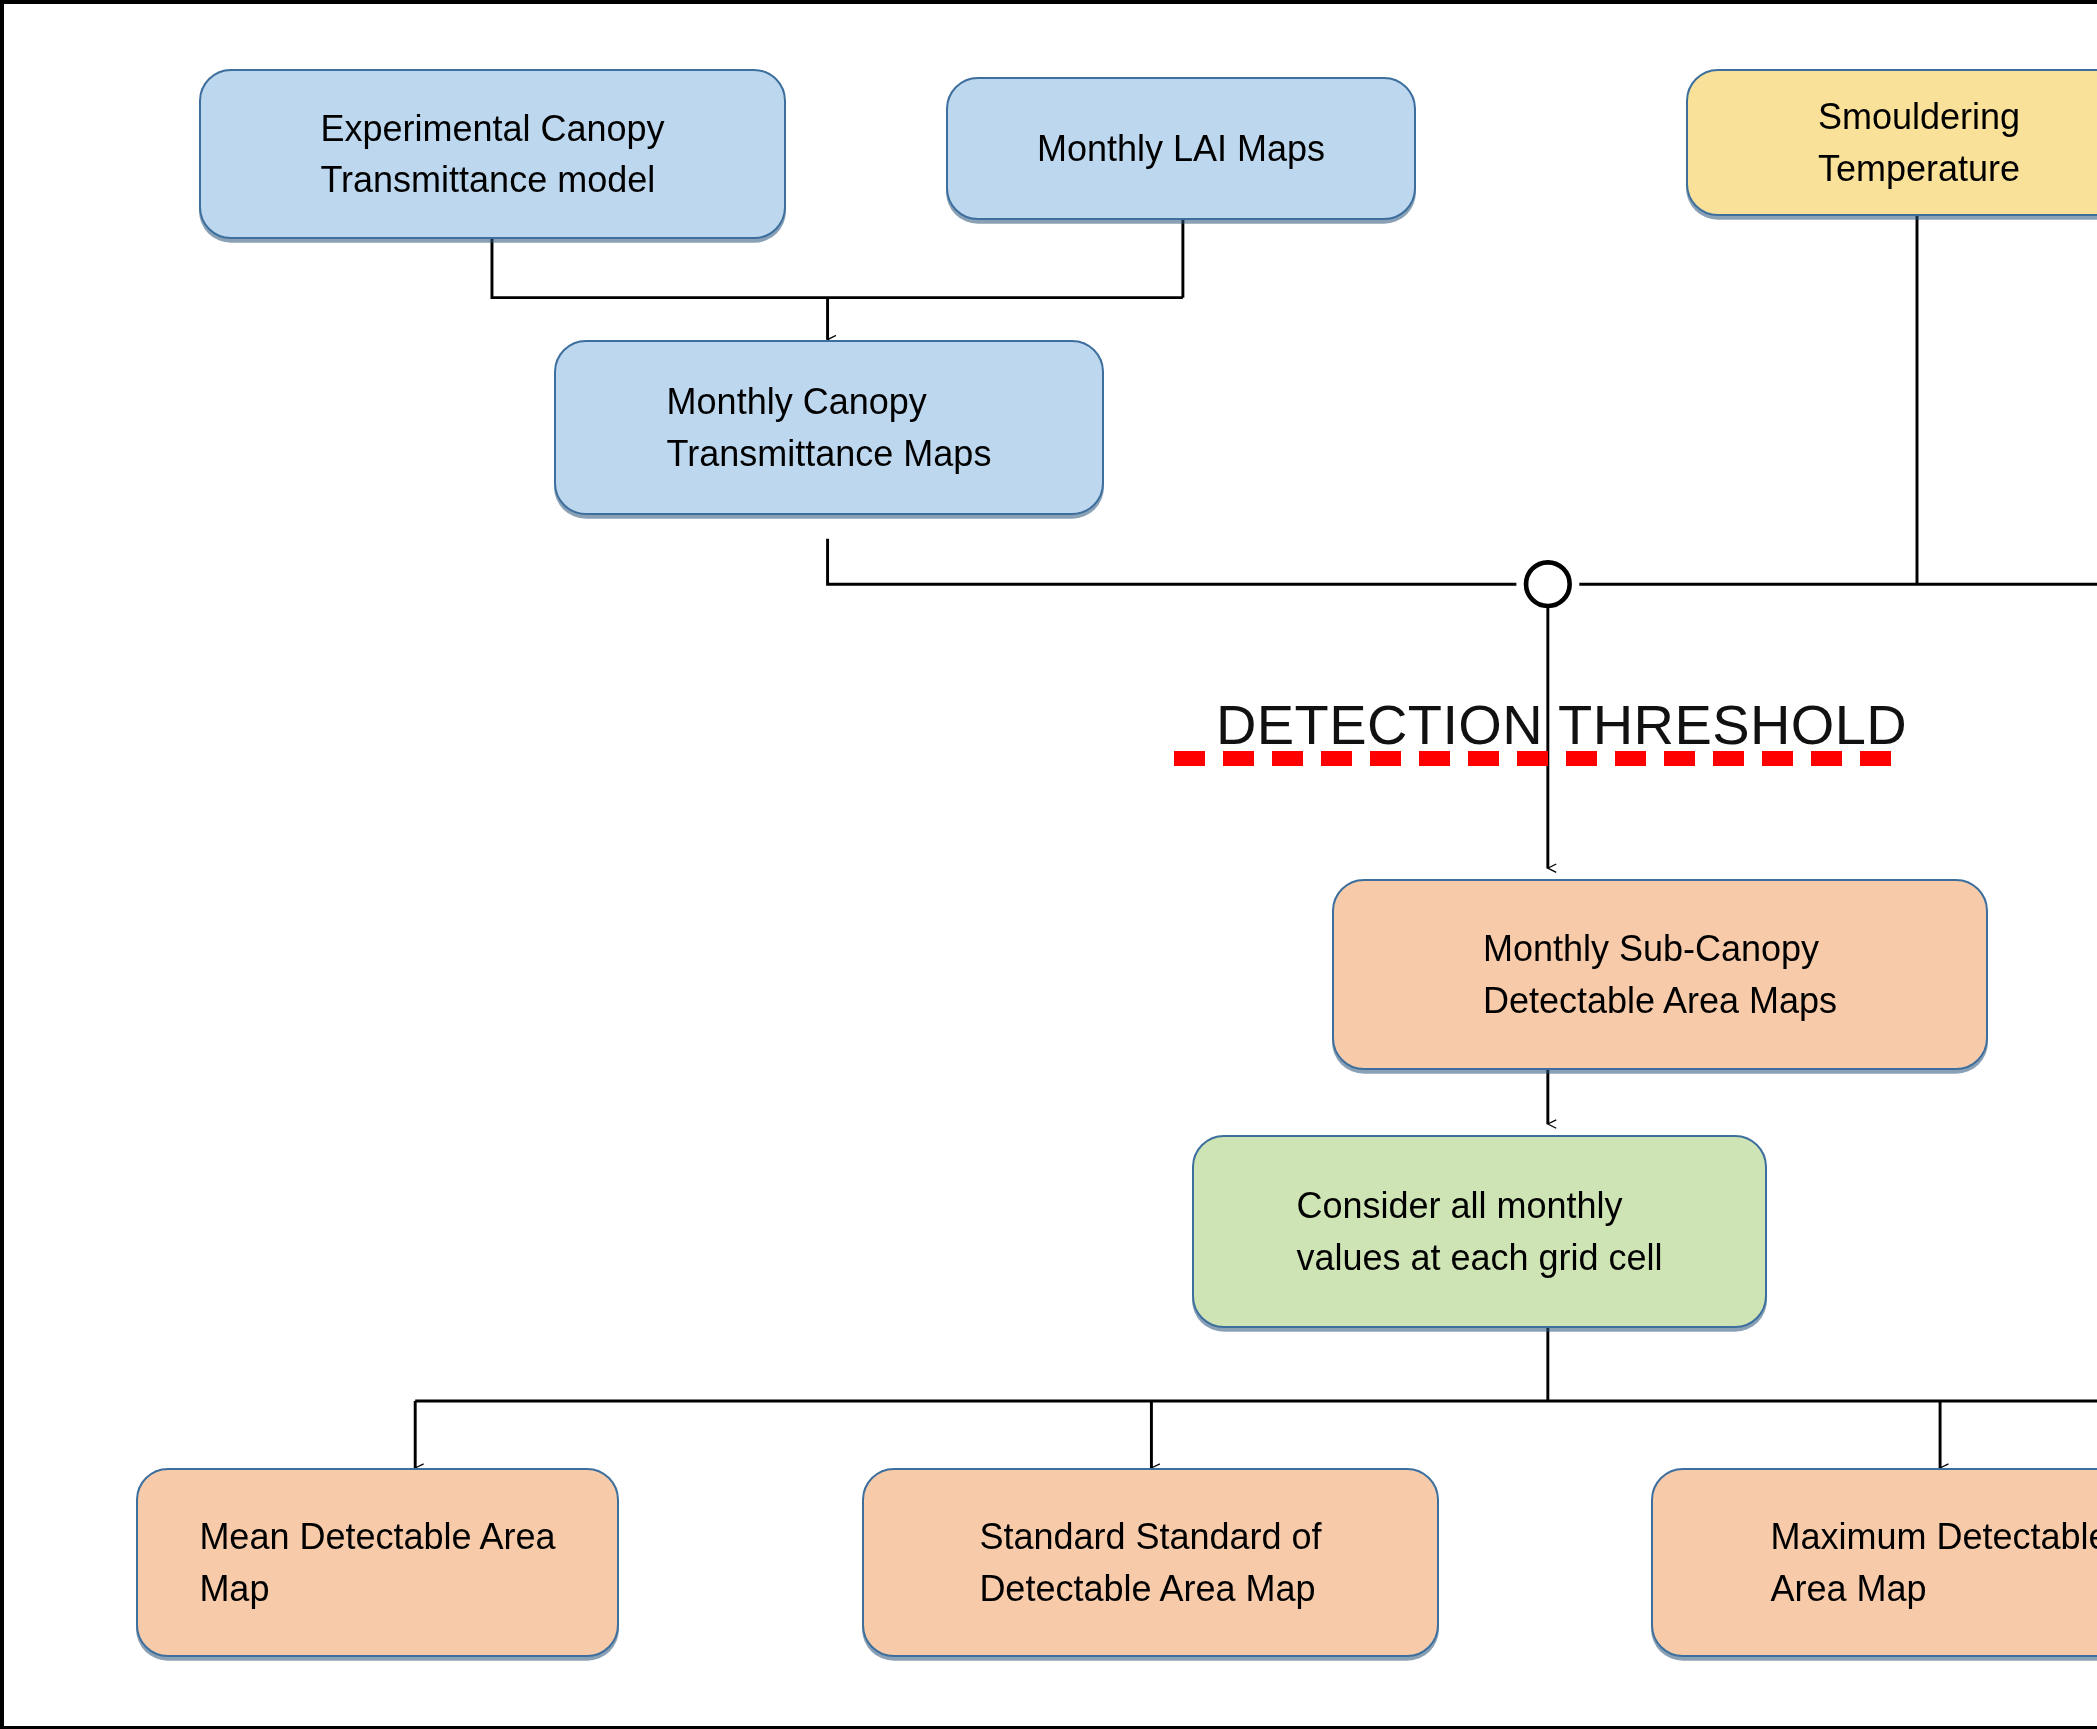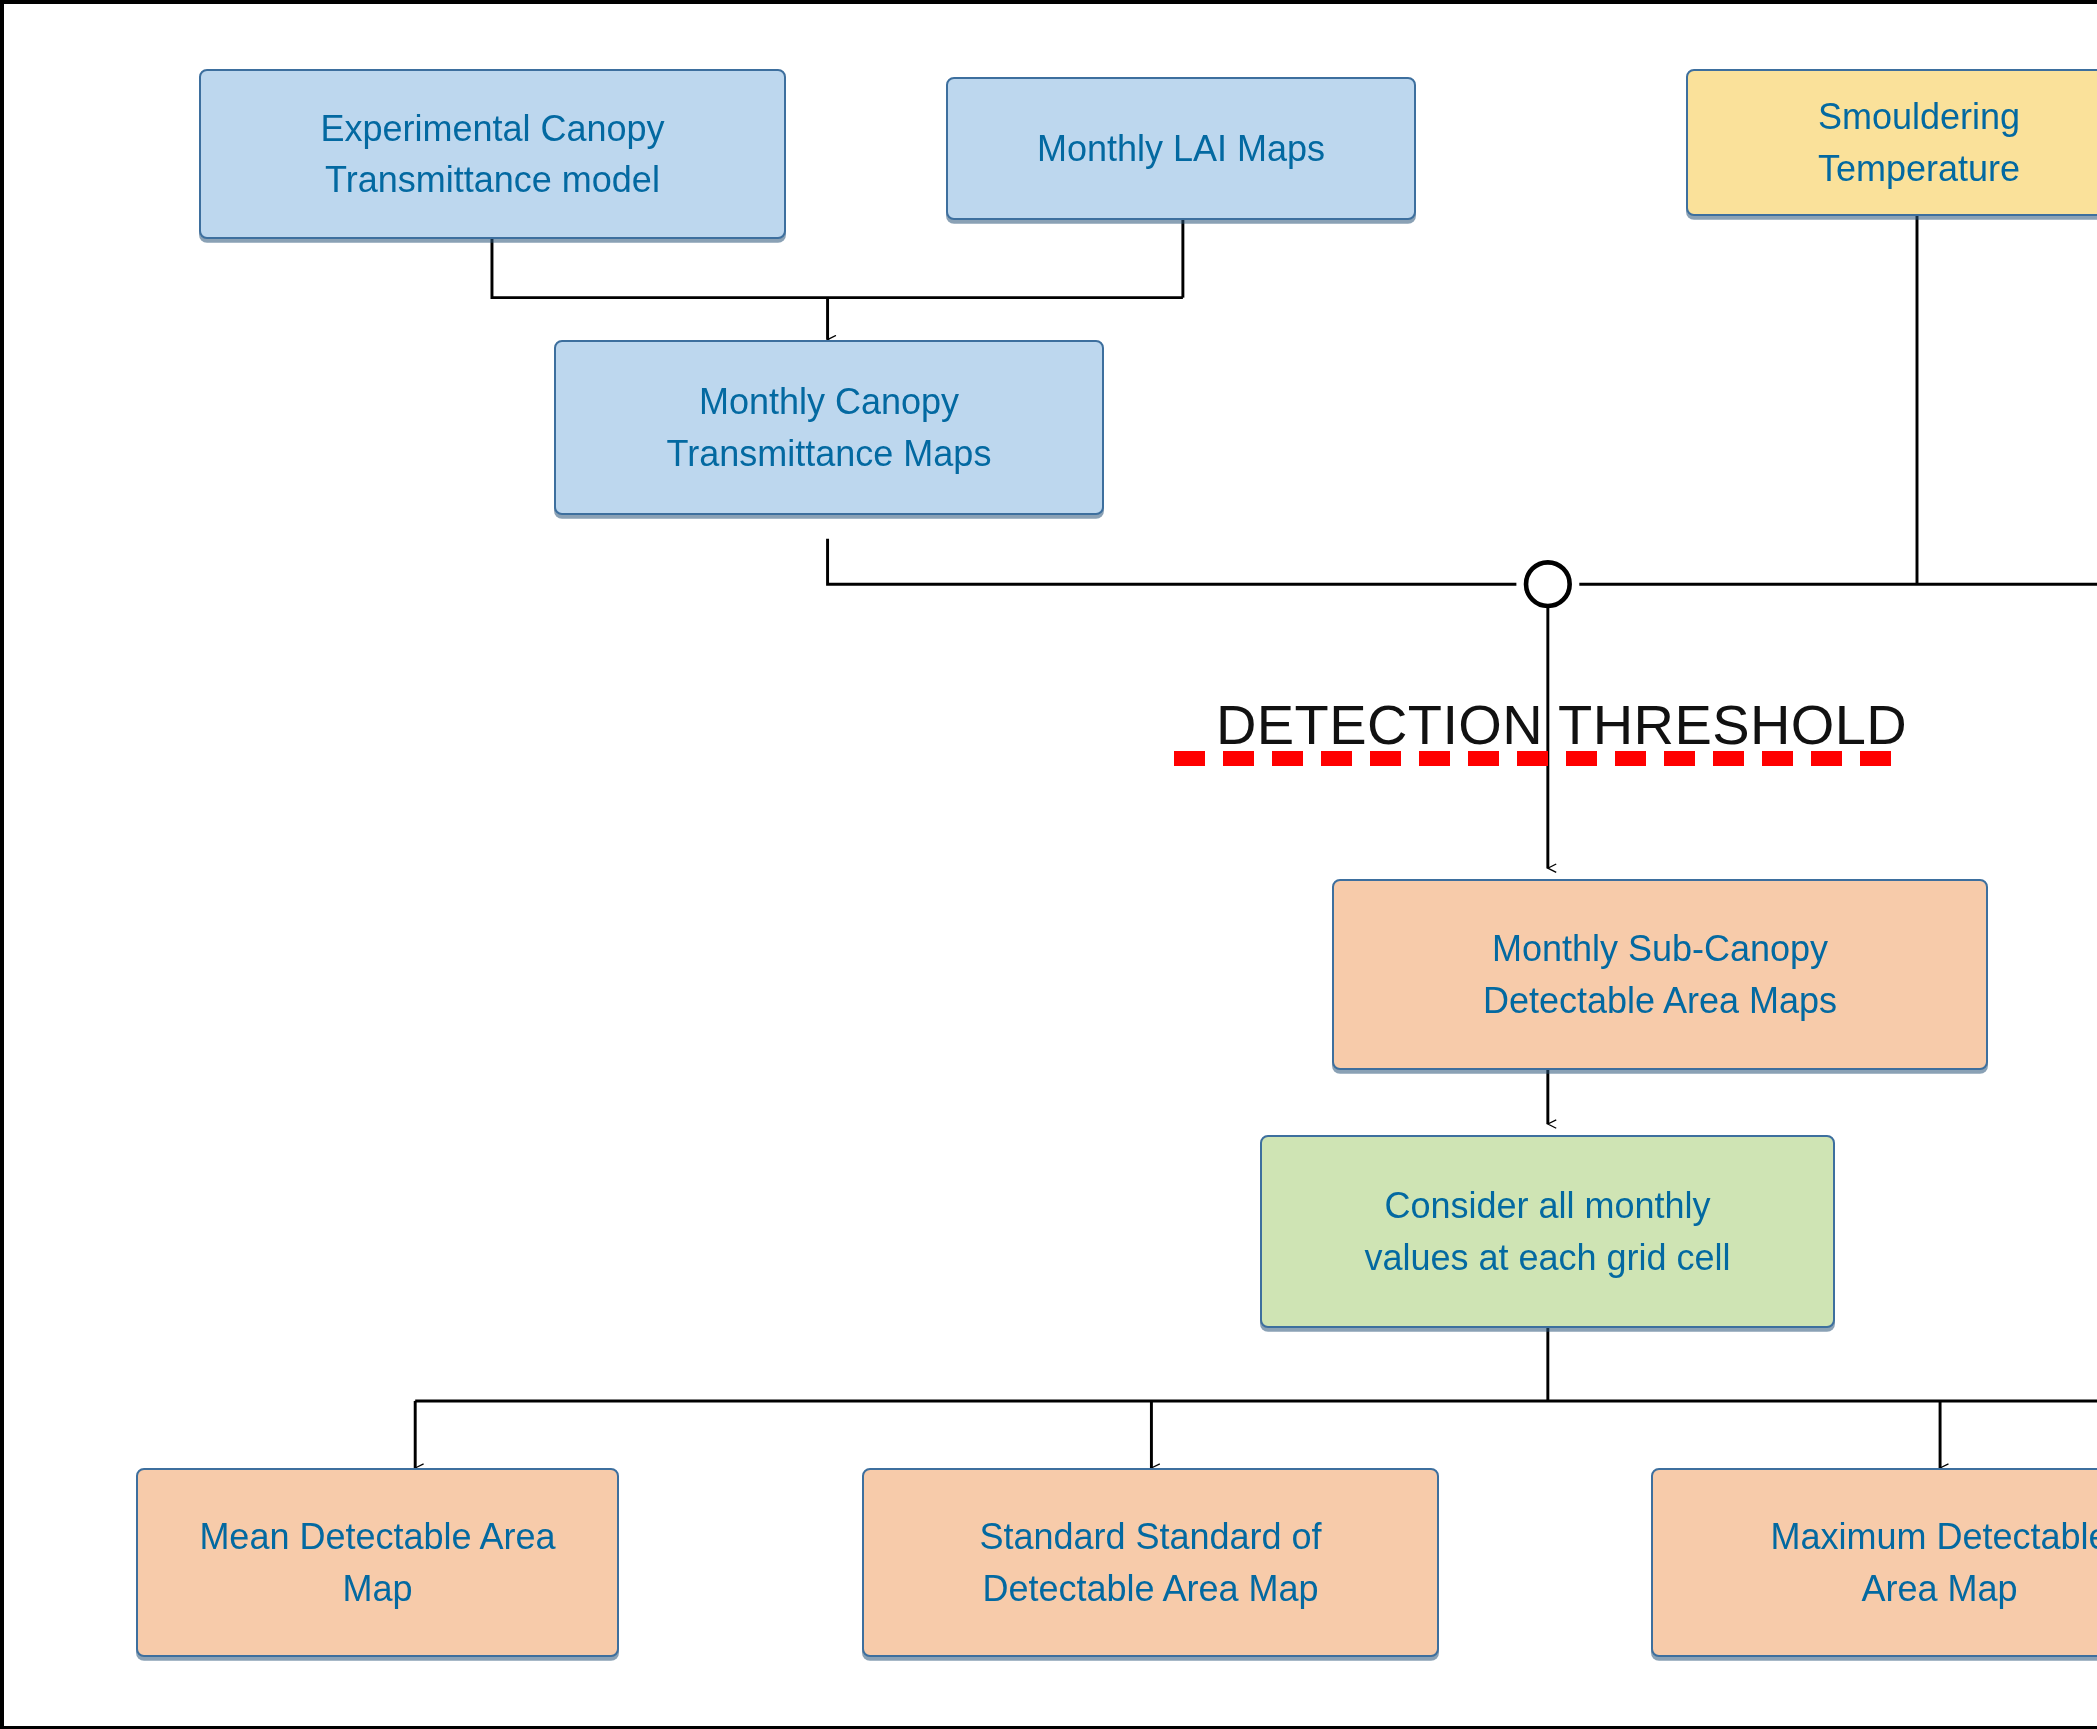--- a/index.html
+++ b/index.html
@@ -19,26 +19,26 @@
     position:absolute;
     left:0; top:0;
     width:3073px; height:1730px;
     pointer-events:none;
   }
 
   .node{
     position:absolute;
     box-sizing:border-box;
     border:2.9px solid #3d6f9e;
-    border-radius:8px;
+    border-radius:32px;
     display:flex;
     align-items:center;
     justify-content:center;
-    text-align:center;
-    color:#0369a1;
+    text-align:left;
+    color:#000000;
     font-size:36px;
     line-height:1.42;
     padding:4.2px 11.7px;
     box-shadow:0 3.8px 0 rgba(42,83,120,0.55);
   }
   .node .lbl{display:block;white-space:pre-line;}
 
   .fill-blue   { background:#bdd7ee; }
   .fill-yellow { background:#fae19a; }
   .fill-orange { background:#f7cbaa; }
@@ -125,21 +125,21 @@
 
   <div class="threshold-label" style="left:1212px; top:688px;">DETECTION  THRESHOLD</div>
 
   <div class="dash-line" style="left:1170px; top:747px; width:730px;"></div>
 
   <div class="node fill-orange" style="left:1328px; top:875px; width:656px; height:191px;">
     <span class="lbl">Monthly Sub-Canopy
 Detectable Area Maps</span>
   </div>
 
-  <div class="node fill-green" style="left:1256px; top:1131px; width:575px; height:193px;">
+  <div class="node fill-green" style="left:1188px; top:1131px; width:575px; height:193px;">
     <span class="lbl">Consider all monthly
 values at each grid cell</span>
   </div>
 
   <div class="node fill-orange" style="left:132px; top:1464px; width:483px; height:189px;">
     <span class="lbl">Mean Detectable Area
 Map</span>
   </div>
 
   <div class="node fill-orange" style="left:858px; top:1464px; width:577px; height:189px;">

